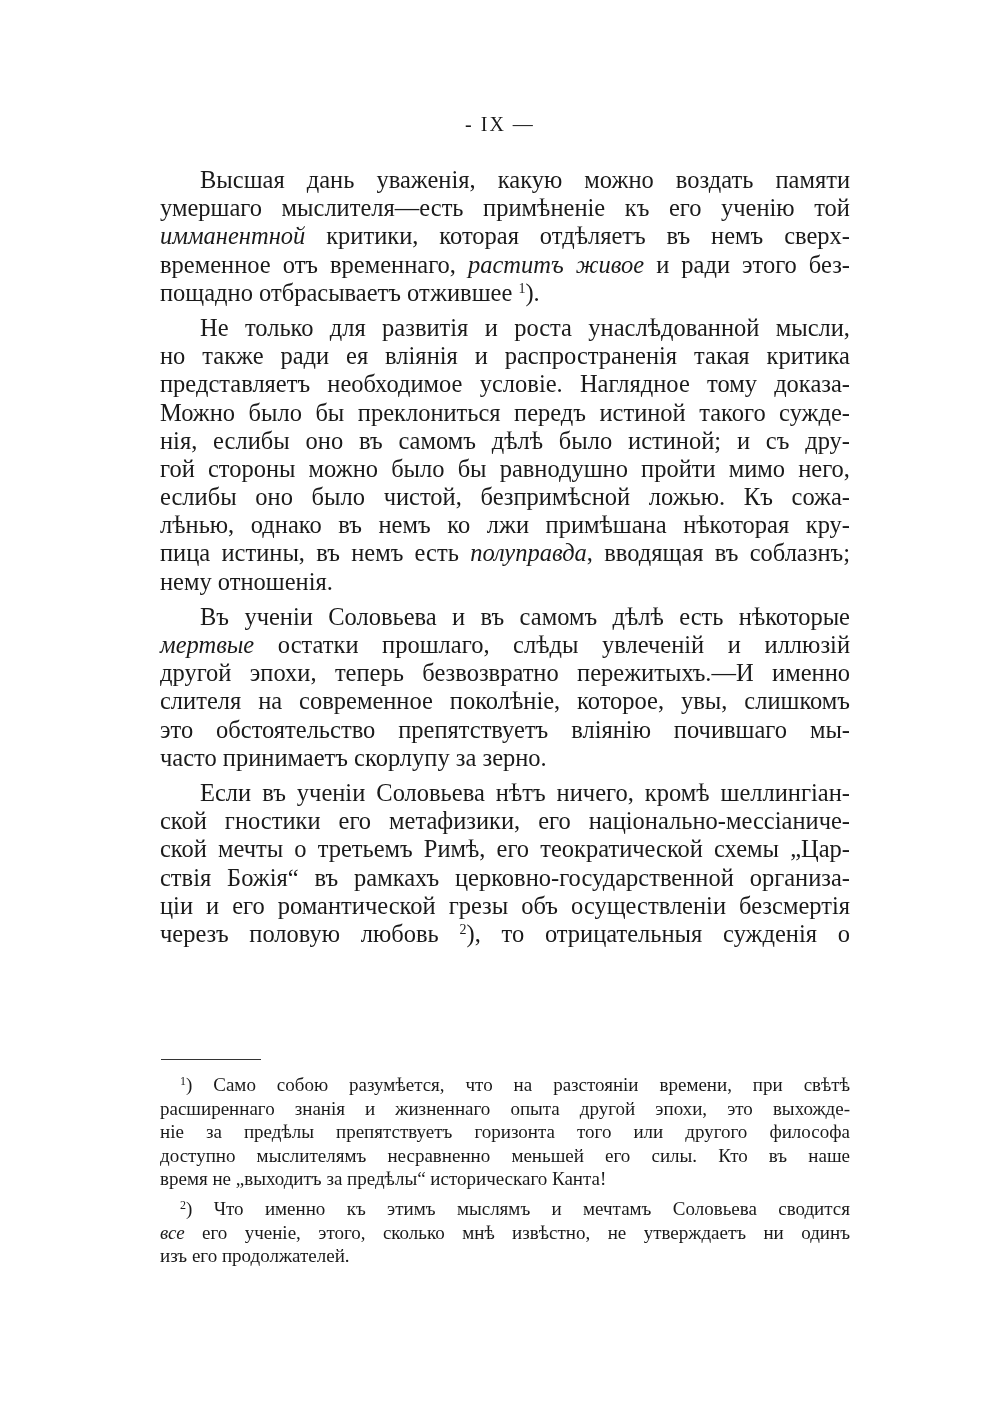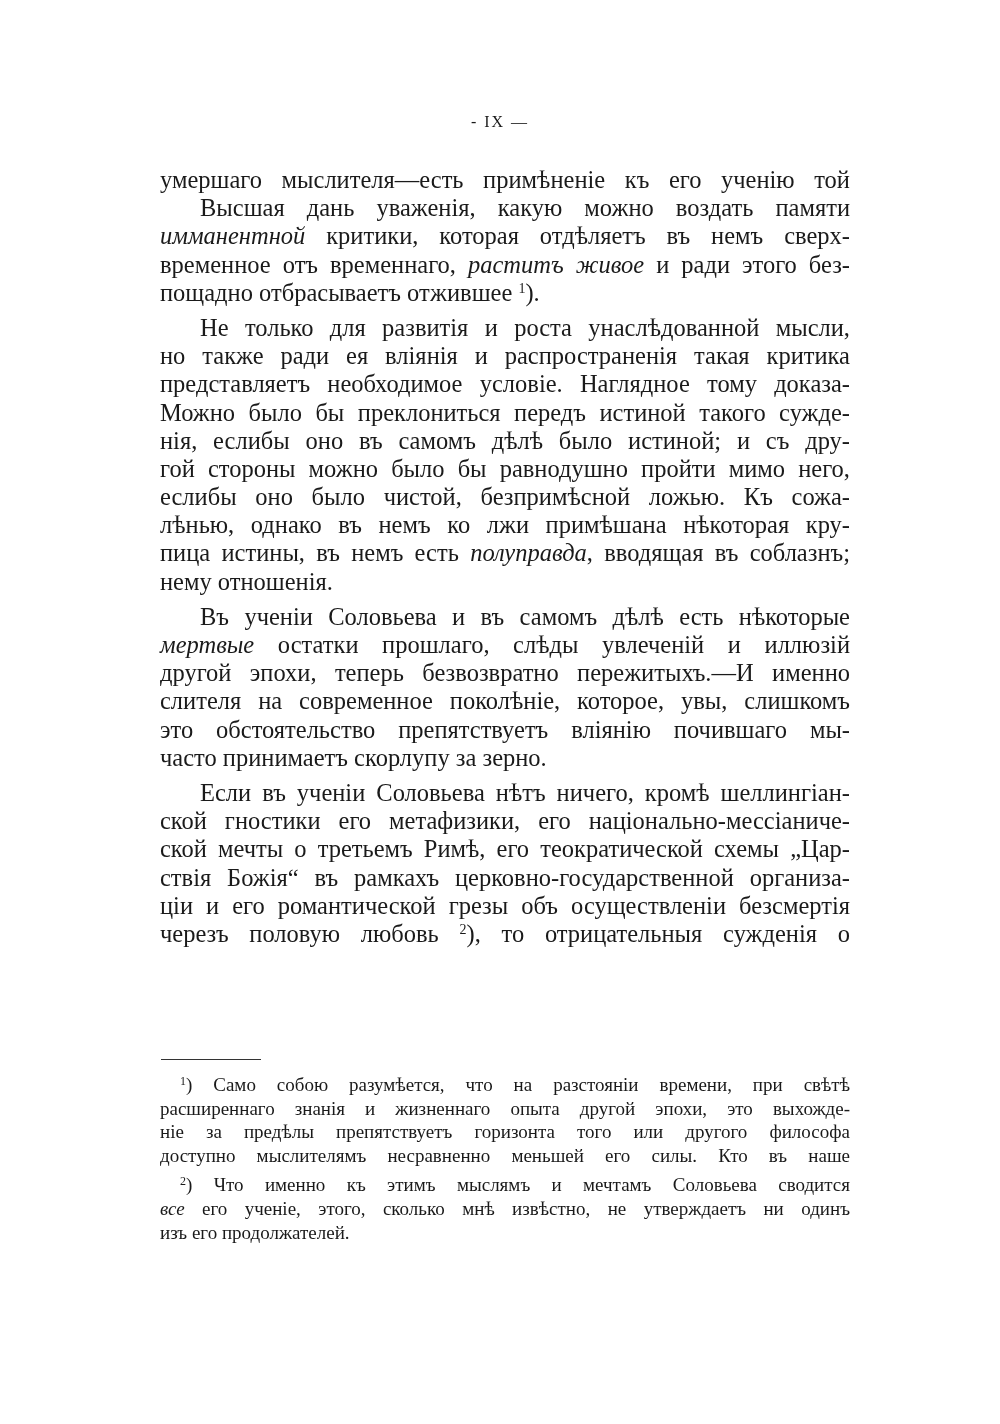--- a/index.html
+++ b/index.html
@@ -1,19 +1,19 @@
 <!DOCTYPE html>
 <html><head>
 <meta charset="utf-8">
 <style>
   html, body { margin: 0; padding: 0; background: #ffffff; }
   body { width: 1000px; height: 1424px; position: relative; overflow: hidden; color: #1a1a1a; }
   .page-number {
     position: absolute; top: 113px; left: 0; width: 1000px; text-align: center;
-    font-family: "Liberation Serif", serif; font-size: 16px; letter-spacing: 2px;
+    font-family: "Liberation Serif", serif; font-size: 20px; letter-spacing: 2px;
   }
   .body-text {
     position: absolute; top: 166px; left: 160px; width: 690px;
     font-family: "Liberation Serif", serif; font-size: 24.5px; line-height: 28.2px;
   }
   .line { display: block; white-space: nowrap; text-align: justify; text-align-last: justify; height: 28.2px; }
   .line.last { text-align-last: left; }
   .line.indent { padding-left: 40px; }
   .para { margin-bottom: 7px; }
   .ital { font-style: italic; }
@@ -31,22 +31,22 @@
   .footnotes sup { font-size: 12px; vertical-align: 6px; }
   .fn { margin-bottom: 6px; }
 </style>
 </head>
 <body>
 
 <div class="page-number">- IX —</div>
 
 <div class="body-text">
   <div class="para">
+    <span class="line indent">Высшая дань уваженія, какую можно воздать памяти</span>
     <span class="line">умершаго мыслителя—есть примѣненіе къ его ученію той</span>
-    <span class="line indent">Высшая дань уваженія, какую можно воздать памяти</span>
     <span class="line"><span class="ital">имманентной</span><span> критики, которая отдѣляетъ въ немъ сверх-</span></span>
     <span class="line"><span>временное отъ временнаго, </span><span class="ital">раститъ живое</span><span> и ради этого без-</span></span>
     <span class="line last"><span>пощадно отбрасываетъ отжившее </span><sup>1</sup><span>).</span></span>
   </div>
 
   <div class="para">
     <span class="line indent">Не только для развитія и роста унаслѣдованной мысли,</span>
     <span class="line">но также ради ея вліянія и распространенія такая критика</span>
     <span class="line">представляетъ необходимое условіе. Наглядное тому доказа-</span>
     <span class="line">Можно было бы преклониться передъ истиной такого сужде-</span>
@@ -78,19 +78,20 @@
 </div>
 
 <div class="fn-rule"></div>
 
 <div class="footnotes">
   <div class="fn">
     <span class="line indent"><sup>1</sup><span>) Само собою разумѣется, что на разстояніи времени, при свѣтѣ</span></span>
     <span class="line">расширеннаго знанія и жизненнаго опыта другой эпохи, это выхожде-</span>
     <span class="line">ніе за предѣлы препятствуетъ горизонта того или другого философа</span>
     <span class="line">доступно мыслителямъ несравненно меньшей его силы. Кто въ наше</span>
+    <span class="line last">время не „выходитъ за предѣлы“ историческаго Канта!</span>
   </div>
   <div class="fn">
     <span class="line indent"><sup>2</sup><span>) Что именно къ этимъ мыслямъ и мечтамъ Соловьева сводится</span></span>
     <span class="line"><span class="ital">все</span><span> его ученіе, этого, сколько мнѣ извѣстно, не утверждаетъ ни одинъ</span></span>
     <span class="line last">изъ его продолжателей.</span>
   </div>
 </div>
 
 </body></html>

